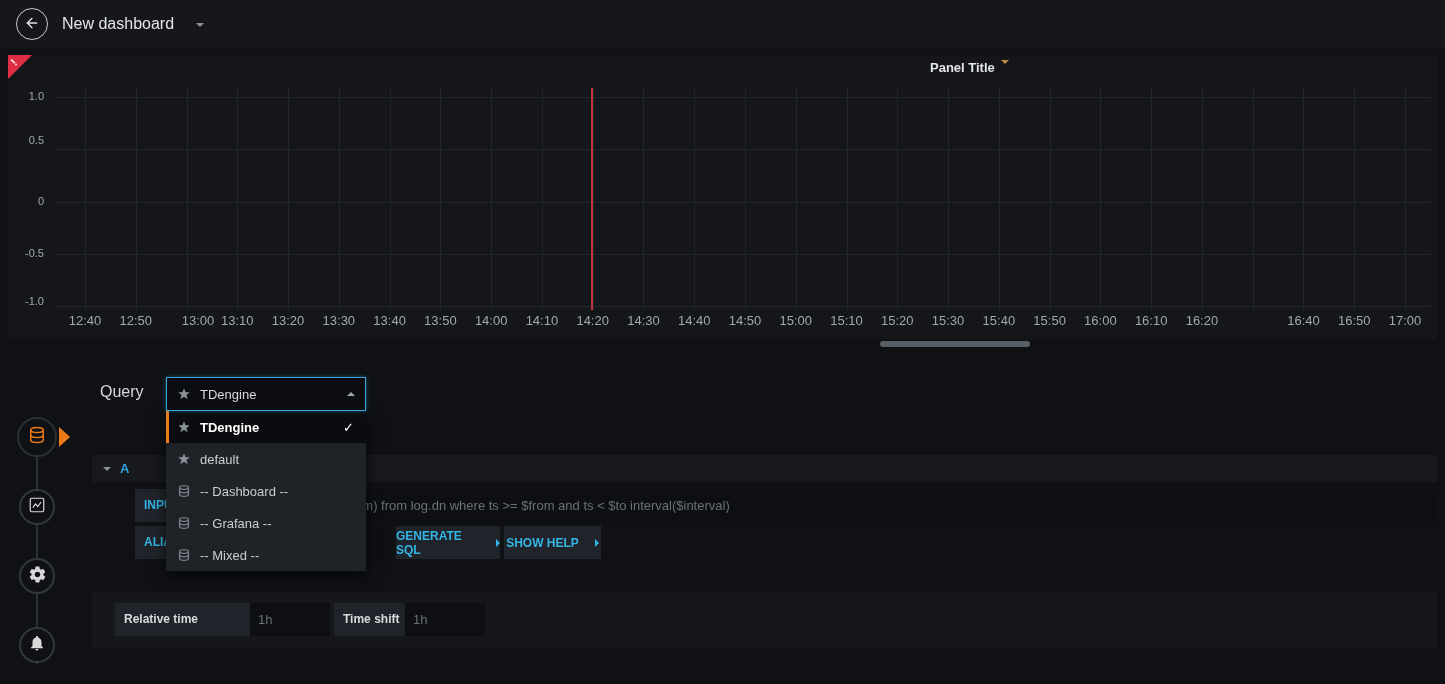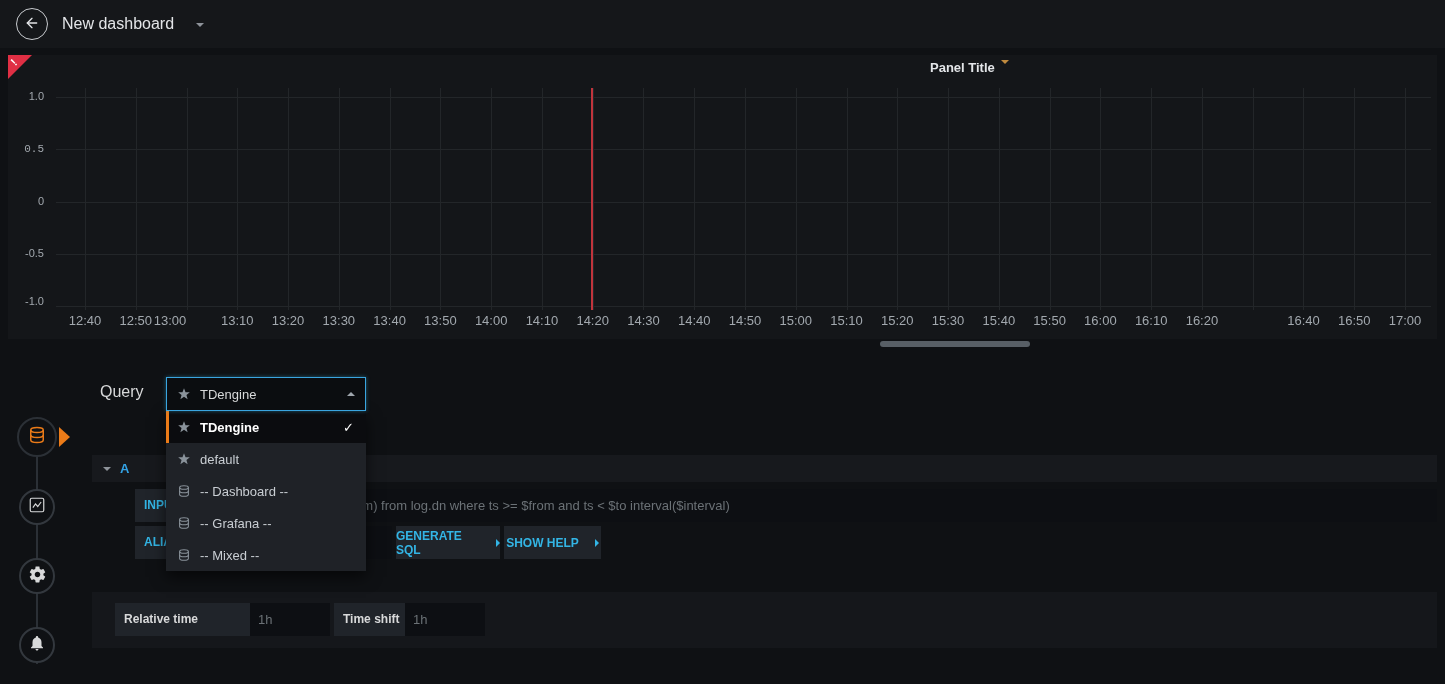--- a/index.html
+++ b/index.html
@@ -97,21 +97,21 @@
   <div class="abs panel-title">
     <span>Panel Title</span>
     <span class="caret-down pt-caret"></span>
   </div>
   <div class="abs chart" id="chart">
       <div class="vline" style="left: 77px; top: 33px; height: 222px;"></div>
       <div class="xlabel" style="left: 55px;">12:40</div>
       <div class="vline" style="left: 127.77px; top: 33px; height: 222px;"></div>
       <div class="xlabel" style="left: 105.77px;">12:50</div>
       <div class="vline" style="left: 178.54px; top: 33px; height: 222px;"></div>
-      <div class="xlabel" style="left: 140px;">13:00</div>
+      <div class="xlabel" style="left: 168px;">13:00</div>
       <div class="vline" style="left: 229.31px; top: 33px; height: 222px;"></div>
       <div class="xlabel" style="left: 207.31px;">13:10</div>
       <div class="vline" style="left: 280.08px; top: 33px; height: 222px;"></div>
       <div class="xlabel" style="left: 258.08px;">13:20</div>
       <div class="vline" style="left: 330.85px; top: 33px; height: 222px;"></div>
       <div class="xlabel" style="left: 308.85px;">13:30</div>
       <div class="vline" style="left: 381.62px; top: 33px; height: 222px;"></div>
       <div class="xlabel" style="left: 359.62px;">13:40</div>
       <div class="vline" style="left: 432.39px; top: 33px; height: 222px;"></div>
       <div class="xlabel" style="left: 410.39px;">13:50</div>
@@ -150,21 +150,21 @@
       <div class="vline" style="left: 1295.48px; top: 33px; height: 222px;"></div>
       <div class="xlabel" style="left: 1273.48px;">16:40</div>
       <div class="vline" style="left: 1346.25px; top: 33px; height: 222px;"></div>
       <div class="xlabel" style="left: 1324.25px;">16:50</div>
       <div class="vline" style="left: 1397.02px; top: 33px; height: 222px;"></div>
       <div class="xlabel" style="left: 1375.02px;">17:00</div>
       <div class="xlabel" style="left: 1425.79px;">17:10</div>
       <div class="hline" style="top: 42px;"></div>
       <div class="ylabel" style="top: 35px;">1.0</div>
       <div class="hline" style="top: 94.25px;"></div>
-      <div class="ylabel" style="top: 88px; font-family: Liberation Mono, monospace;">0.5</div>
+      <div class="ylabel" style="top: 79px;">0.5</div>
       <div class="hline" style="top: 146.5px;"></div>
       <div class="ylabel" style="top: 139.5px;">0</div>
       <div class="hline" style="top: 198.75px;"></div>
       <div class="ylabel" style="top: 191.75px;">-0.5</div>
       <div class="hline" style="top: 251px;"></div>
       <div class="ylabel" style="top: 240px;">-1.0</div>
       <div class="annot" style="left: 583.177px; background: rgb(193, 52, 60);"></div>
     </div>
 </div>
 

